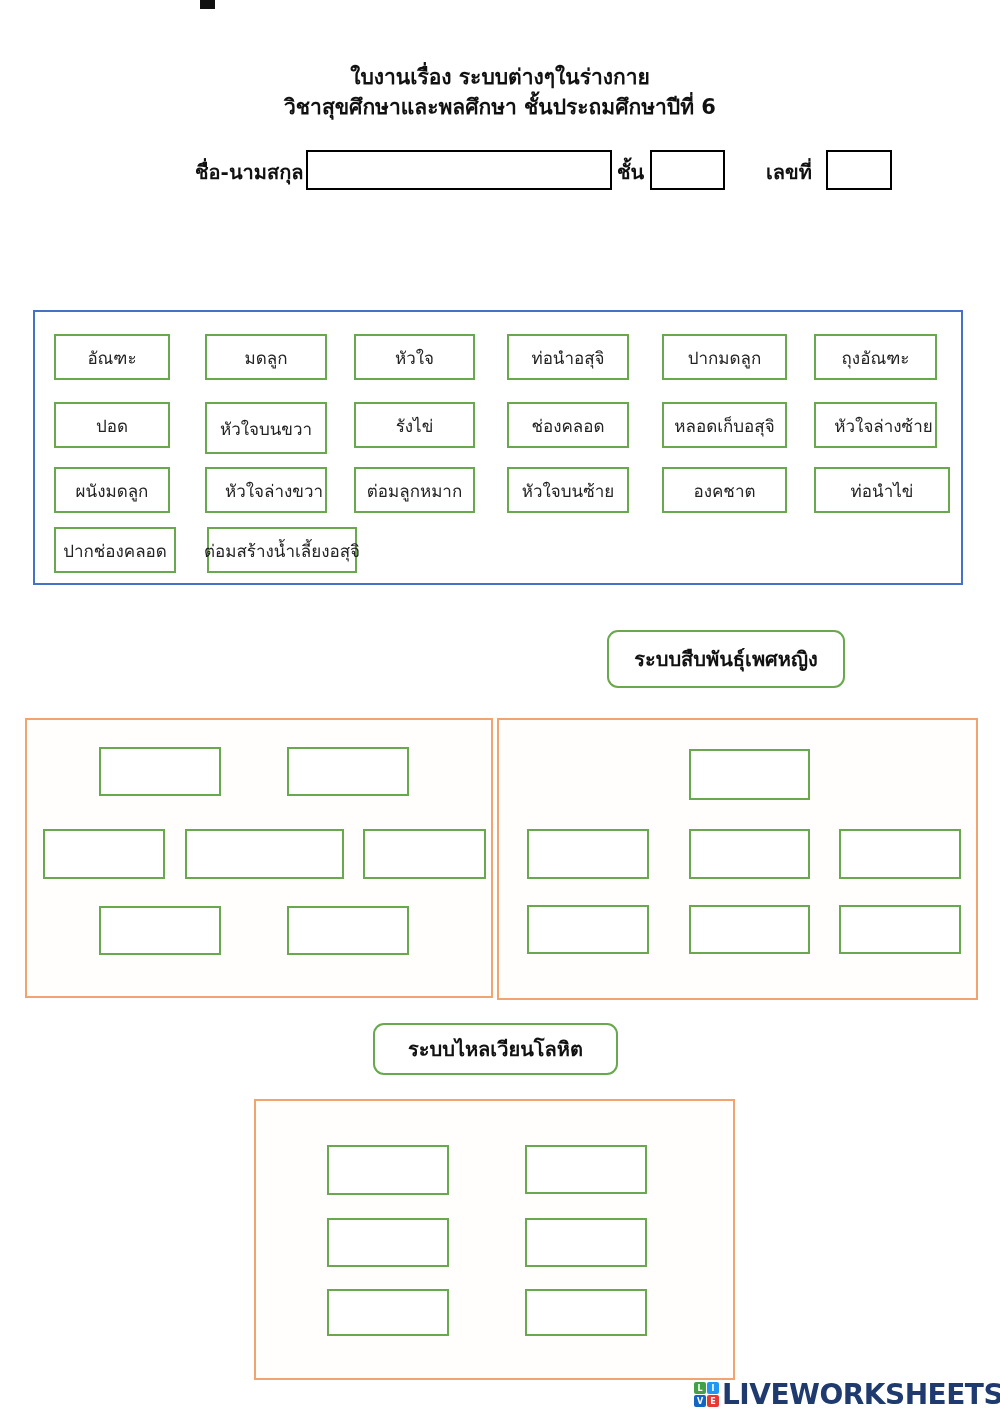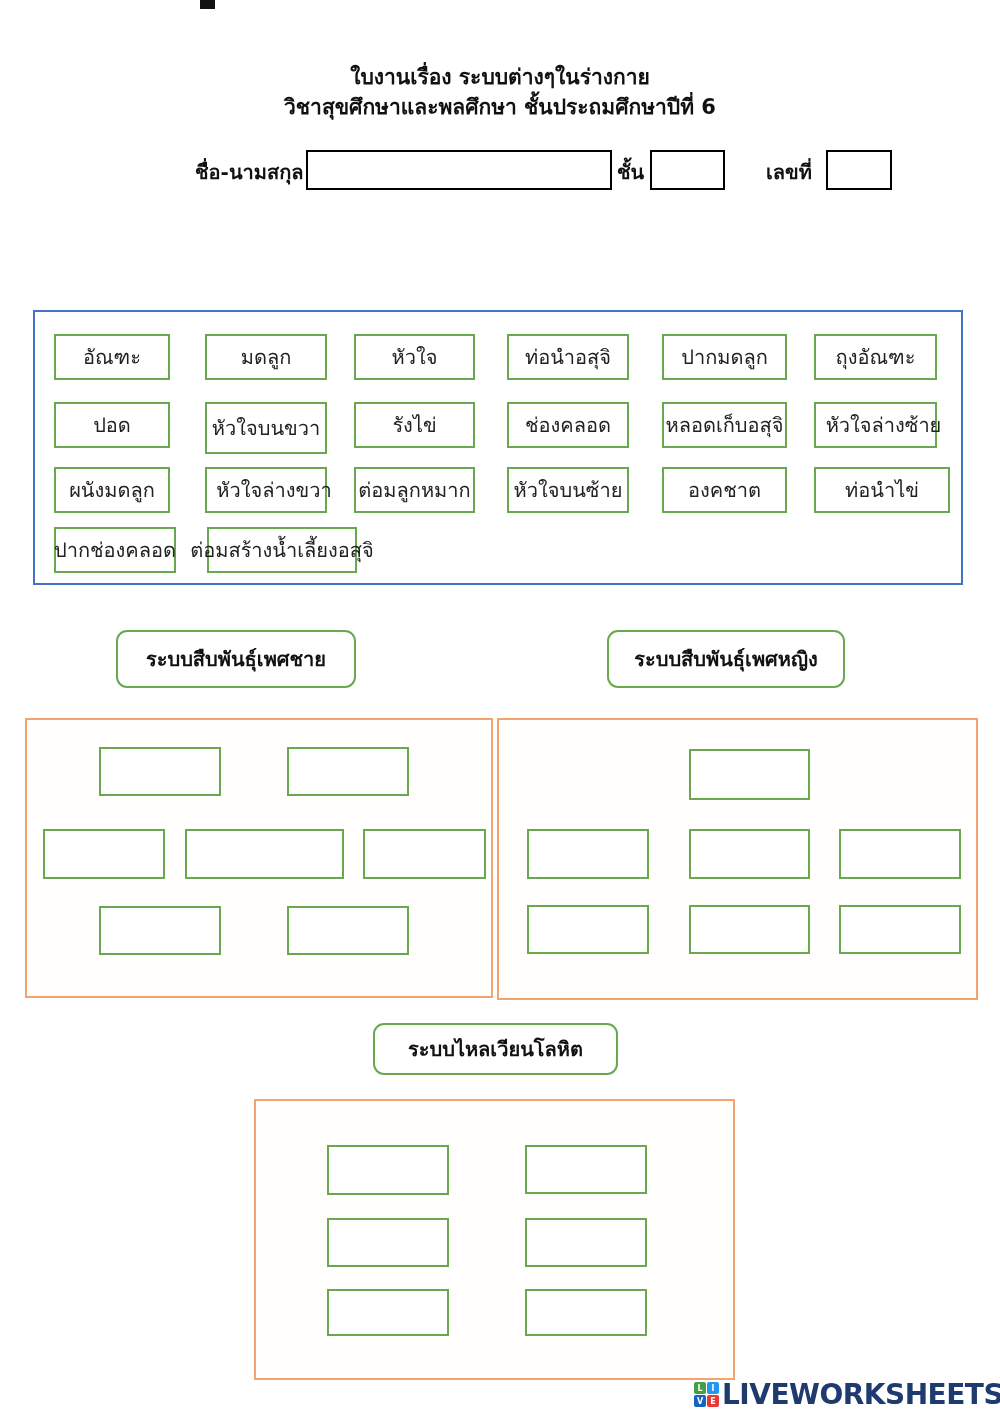--- a/index.html
+++ b/index.html
@@ -55,21 +55,21 @@
     border: 2px solid #4472c4;
     background: #fff;
   }
   .word {
     position: absolute;
     border: 2px solid #6aa84f;
     background: #fff;
     display: flex;
     align-items: center;
     justify-content: center;
-    font-size: 20px;
+    font-size: 17px;
     color: #222;
     white-space: nowrap;
   }
   .hdr {
     position: absolute;
     border: 2px solid #6aa84f;
     border-radius: 11px;
     background: #fff;
     display: flex;
     align-items: center;
@@ -157,21 +157,20 @@
       <div class="word" style="left: 19px; top: 155px; width: 116px; height: 46px;">ผนังมดลูก</div>
       <div class="word" style="left: 170px; top: 155px; width: 122px; height: 46px; padding-left: 16px;">หัวใจล่างขวา</div>
       <div class="word" style="left: 319px; top: 155px; width: 121px; height: 46px;">ต่อมลูกหมาก</div>
       <div class="word" style="left: 472px; top: 155px; width: 122px; height: 46px;">หัวใจบนซ้าย</div>
       <div class="word" style="left: 627px; top: 155px; width: 125px; height: 46px;">องคชาต</div>
       <div class="word" style="left: 779px; top: 155px; width: 136px; height: 46px;">ท่อนำไข่</div>
       <div class="word" style="left: 19px; top: 215px; width: 122px; height: 46px;">ปากช่องคลอด</div>
       <div class="word" style="left: 172px; top: 215px; width: 150px; height: 46px;">ต่อมสร้างน้ำเลี้ยงอสุจิ</div>
     </div>
 
-  <div class="hdr" style="left:116px; top:630px; width:240px; height:58px">ระบบสืบพันธุ์เพศชาย</div>
   <div class="hdr" style="left:607px; top:630px; width:238px; height:58px">ระบบสืบพันธุ์เพศหญิง</div>
 
   <div class="area" id="area-male" style="left:25px; top:718px; width:468px; height:280px">
       <div class="slot" style="left: 72px; top: 27px; width: 122px; height: 49px;"></div>
       <div class="slot" style="left: 260px; top: 27px; width: 122px; height: 49px;"></div>
       <div class="slot" style="left: 16px; top: 109px; width: 122px; height: 50px;"></div>
       <div class="slot" style="left: 158px; top: 109px; width: 159px; height: 50px;"></div>
       <div class="slot" style="left: 336px; top: 109px; width: 123px; height: 50px;"></div>
       <div class="slot" style="left: 72px; top: 186px; width: 122px; height: 49px;"></div>
       <div class="slot" style="left: 260px; top: 186px; width: 122px; height: 49px;"></div>

